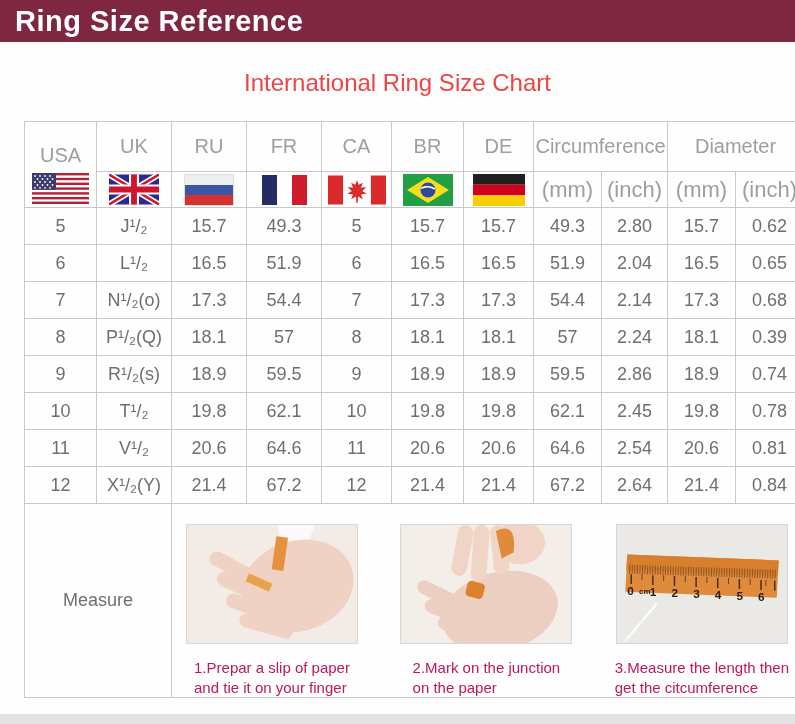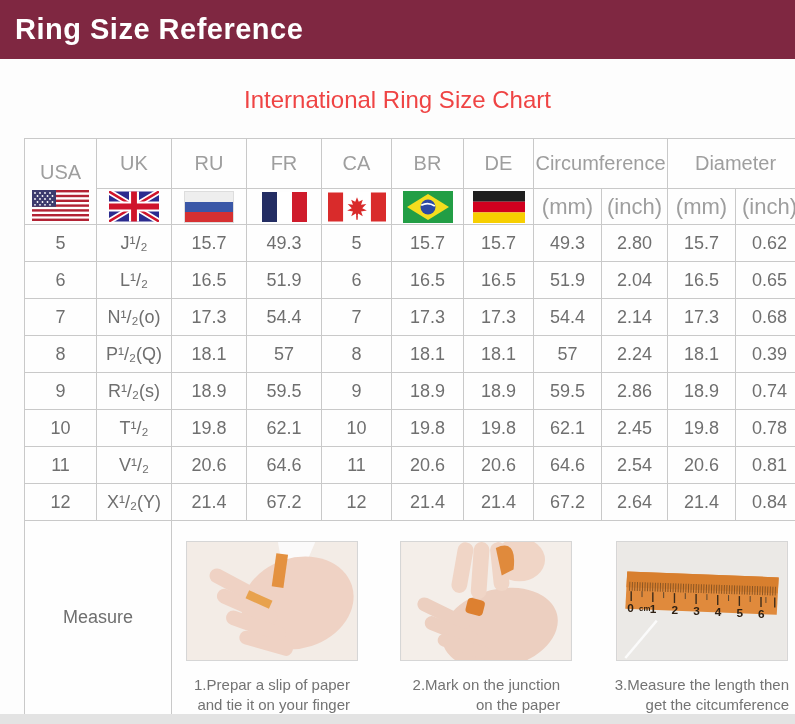--- a/index.html
+++ b/index.html
@@ -4,21 +4,21 @@
 <style>
   * { box-sizing: border-box; }
   html,body { margin:0; padding:0; }
   body {
     width:795px; height:724px; position:relative;
     background:#fdfdfd;
     font-family:"Liberation Sans", sans-serif;
     overflow:hidden;
   }
   .topbar {
-    height:59px; background:#7f2741;
+    height:42px; background:#7f2741;
     display:flex; align-items:center; padding-left:15px;
   }
   .topbar-title {
     color:#ffffff; font-size:29px; font-weight:bold; letter-spacing:0.5px;
   }
   .subtitle {
     text-align:center; color:#ef4444; font-size:24px;
     margin:27px 0 24px 0;
   }
   table.size-table {
@@ -46,22 +46,22 @@
   .measure-content-cell { height:198px; vertical-align:top; }
   .measure-steps {
     display:flex; justify-content:space-between;
     padding:20px 14px 0 14px;
   }
   .measure-step { display:flex; flex-direction:column; align-items:center; }
   .step-image {
     width:172px; height:120px; border:1px solid #d6d6d6; background:#f2ebe5;
   }
   .step-caption {
-    margin-top:14px; color:#737373; font-size:15px; line-height:1.3;
-    text-align:right;
+    margin-top:14px; color:#be185d; font-size:15px; line-height:1.3;
+    text-align:left;
   }
   .bottom-band {
     position:absolute; left:0; bottom:0; width:795px; height:10px;
     background:#e3e3e3;
   }
 </style>
 </head>
 <body>
 
 <div class="topbar">

